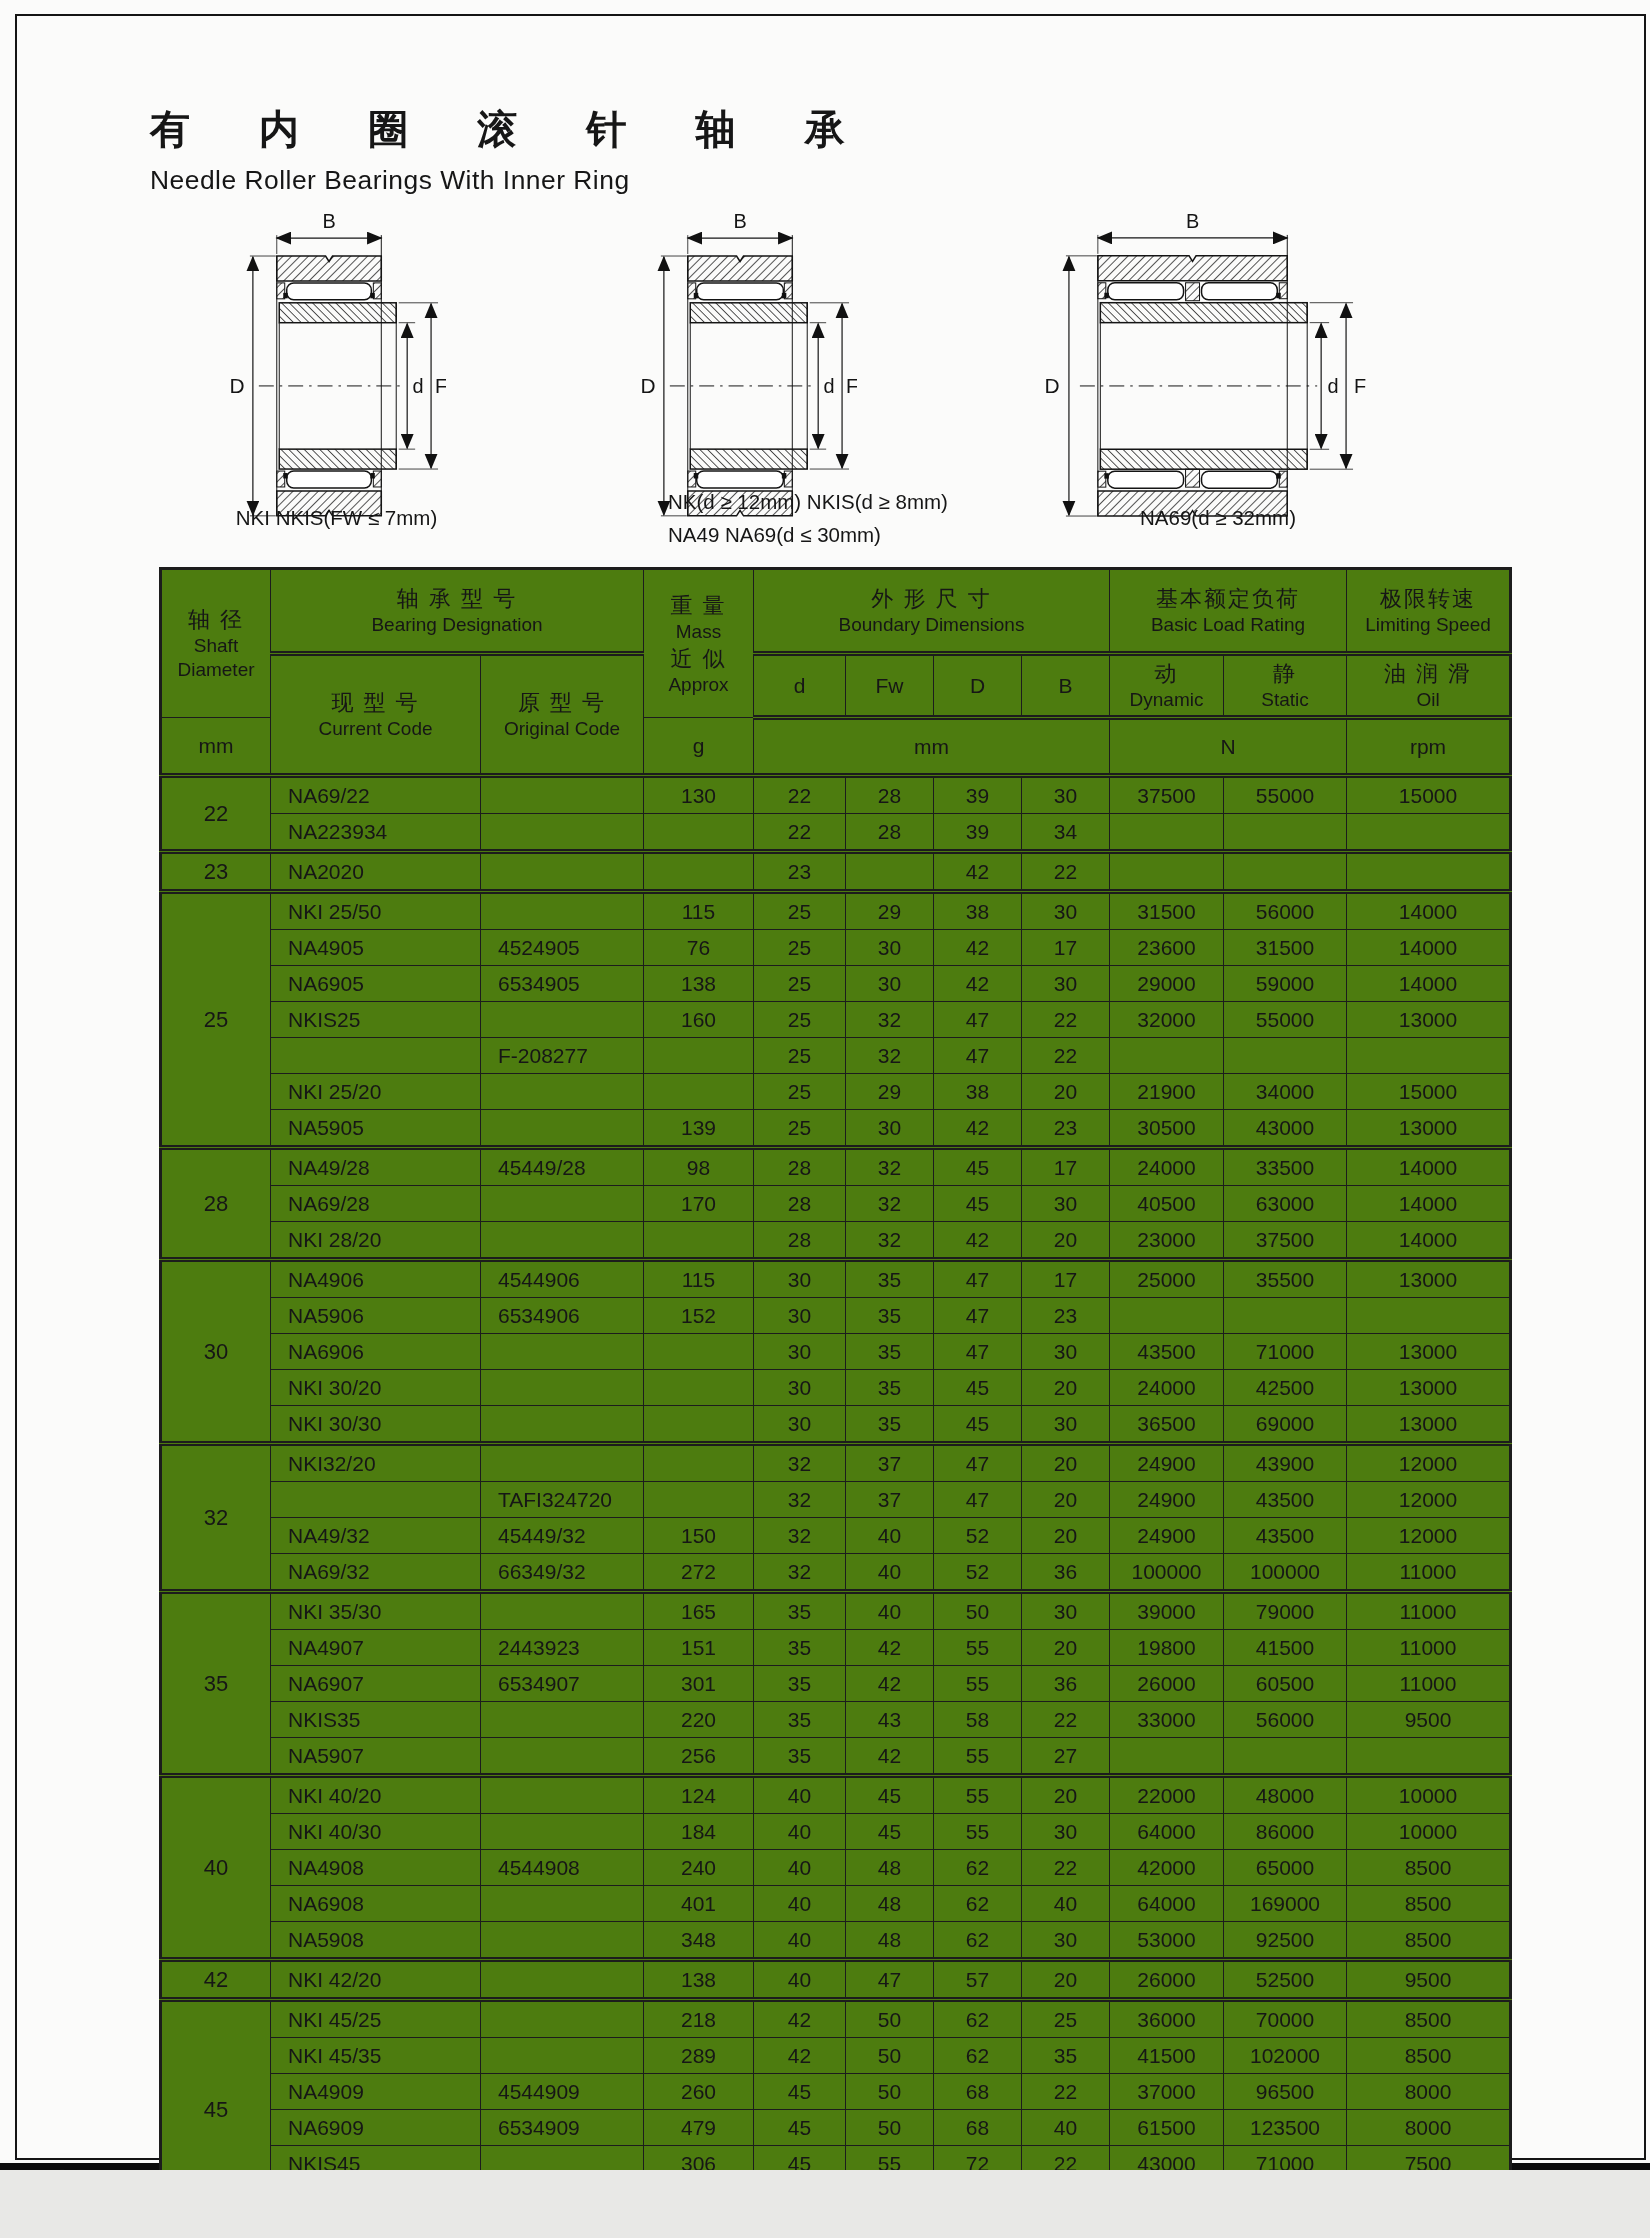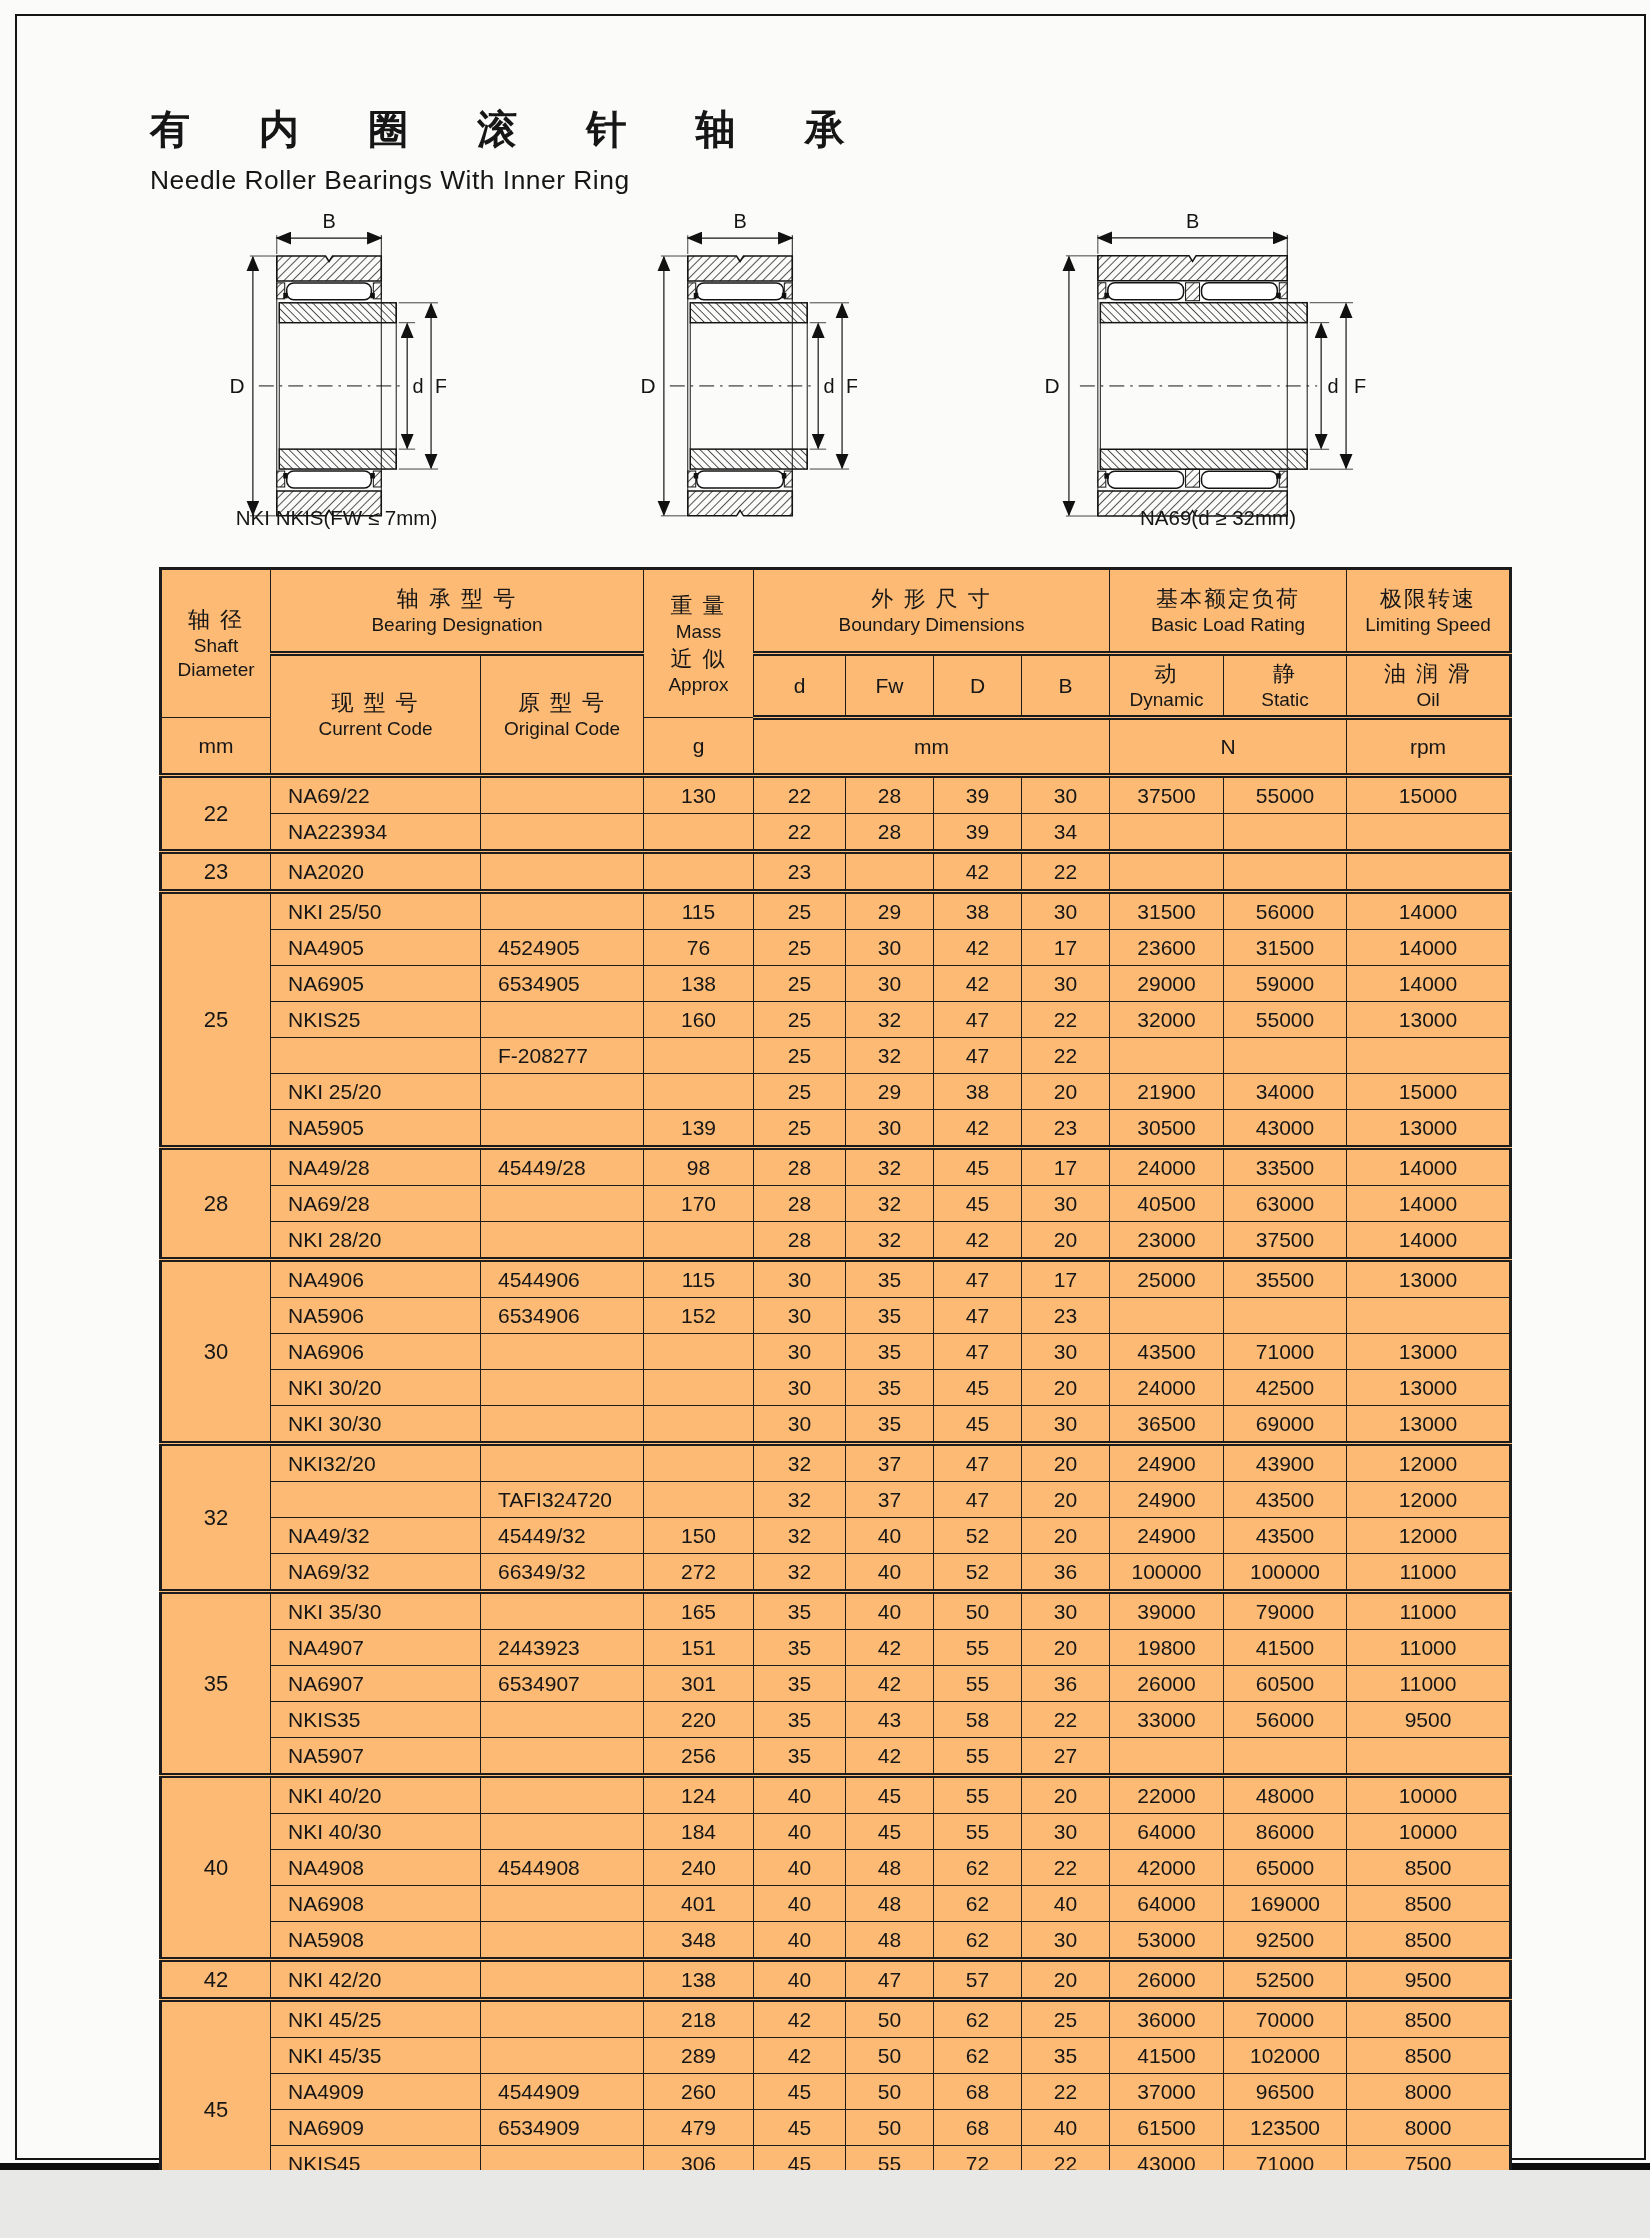--- a/index.html
+++ b/index.html
@@ -34,21 +34,21 @@
   .caption {
     position:absolute; font-size:20.5px; color:#161616; white-space:nowrap;
   }
   .cap1 { left:227px; top:506px; width:219px; text-align:center; }
   .cap2 { left:668px; top:485px; line-height:33px; text-align:left; }
   .cap3 { left:1072px; top:506px; width:224px; text-align:right; }
 
   .table-wrap { position:absolute; left:159px; top:567px; }
   table {
     border-collapse:collapse; table-layout:fixed; width:1349px;
-    border:3.5px solid #1c1c1c; background:#fdba74;
+    border:3.5px solid #1c1c1c; background:#4d7c0f;
   }
   th, td { border:1.5px solid #1c1c1c; padding:0; }
   thead th { font-weight:normal; vertical-align:middle; text-align:center; }
   .zh  { font-size:22px; letter-spacing:2px; line-height:29px; }
   .en  { font-size:19px; line-height:24px; }
   .sym { font-size:21px; line-height:26px; }
   thead tr.r1 { height:85px; }
   thead tr.r2 { height:64px; }
   thead tr.r3 { height:58px; }
   th.dbl { border-bottom:5px double #1c1c1c; }
@@ -173,20 +173,24 @@
       <line x1="362" y1="228" x2="362" y2="478" stroke-width="2.4" marker-start="url(#ar2)" marker-end="url(#ar2)"></line>
       <line x1="345" y1="186" x2="424" y2="186" stroke-width="1.6"></line>
       <line x1="345" y1="520" x2="424" y2="520" stroke-width="1.6"></line>
       <line x1="410" y1="188" x2="410" y2="518" stroke-width="2.4" marker-start="url(#ar2)" marker-end="url(#ar2)"></line>
     </g>
     <text x="205" y="36" font-size="40" text-anchor="middle">B</text>
     <text x="20" y="368" font-size="42" text-anchor="middle">D</text>
     <text x="384" y="368" font-size="40" text-anchor="middle">d</text>
     <text x="430" y="368" font-size="40" text-anchor="middle">F</text>
   </svg>
+  <div class="caption cap2">
+    <div>NK(d ≥ 12mm)  NKIS(d ≥ 8mm)</div>
+    <div>NA49 NA69(d ≤ 30mm)</div>
+  </div>
 
   <svg class="diag d3" width="339" height="319" viewBox="0 0 680 640">
     <defs>
       <pattern id="hA3" width="12" height="12" patternUnits="userSpaceOnUse" patternTransform="rotate(45)">
         <line x1="0" y1="0" x2="0" y2="12" stroke="#1a1a1a" stroke-width="3"></line>
       </pattern>
       <pattern id="hB3" width="11" height="11" patternUnits="userSpaceOnUse" patternTransform="rotate(-45)">
         <line x1="0" y1="0" x2="0" y2="11" stroke="#1a1a1a" stroke-width="3"></line>
       </pattern>
       <marker id="ar3" viewBox="0 0 12 10" refX="11" refY="5" markerWidth="13" markerHeight="11" orient="auto-start-reverse">

